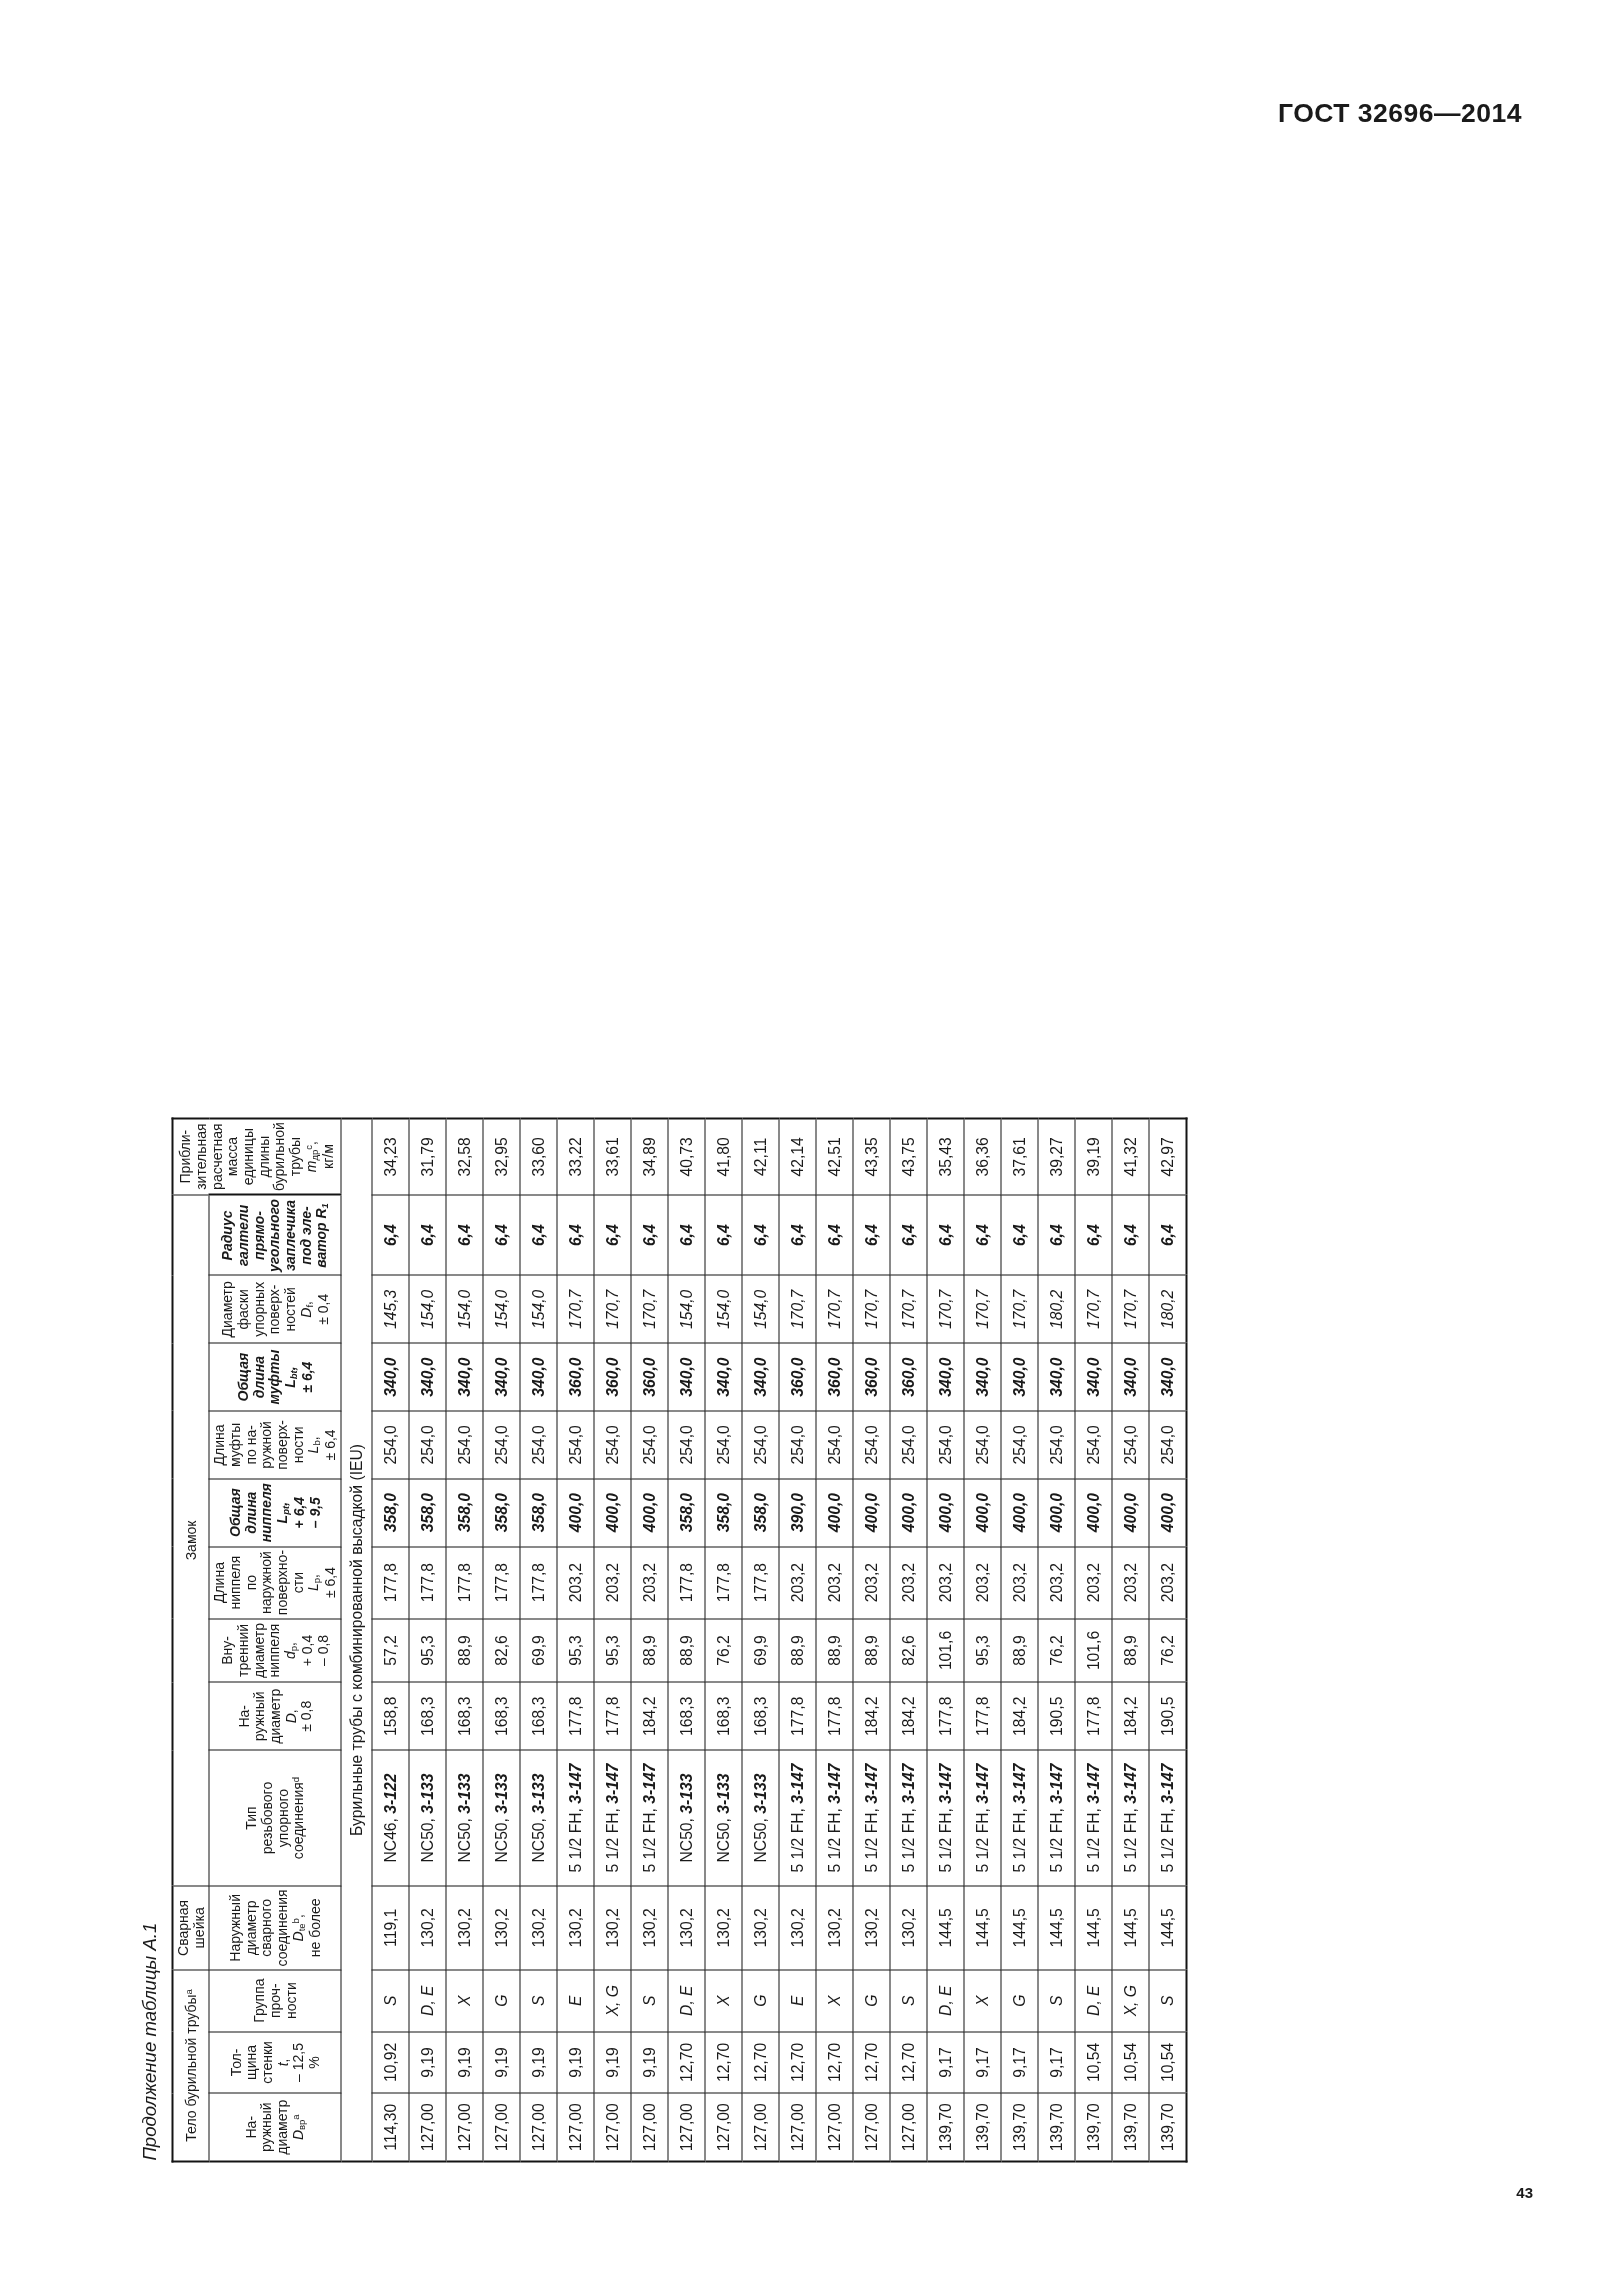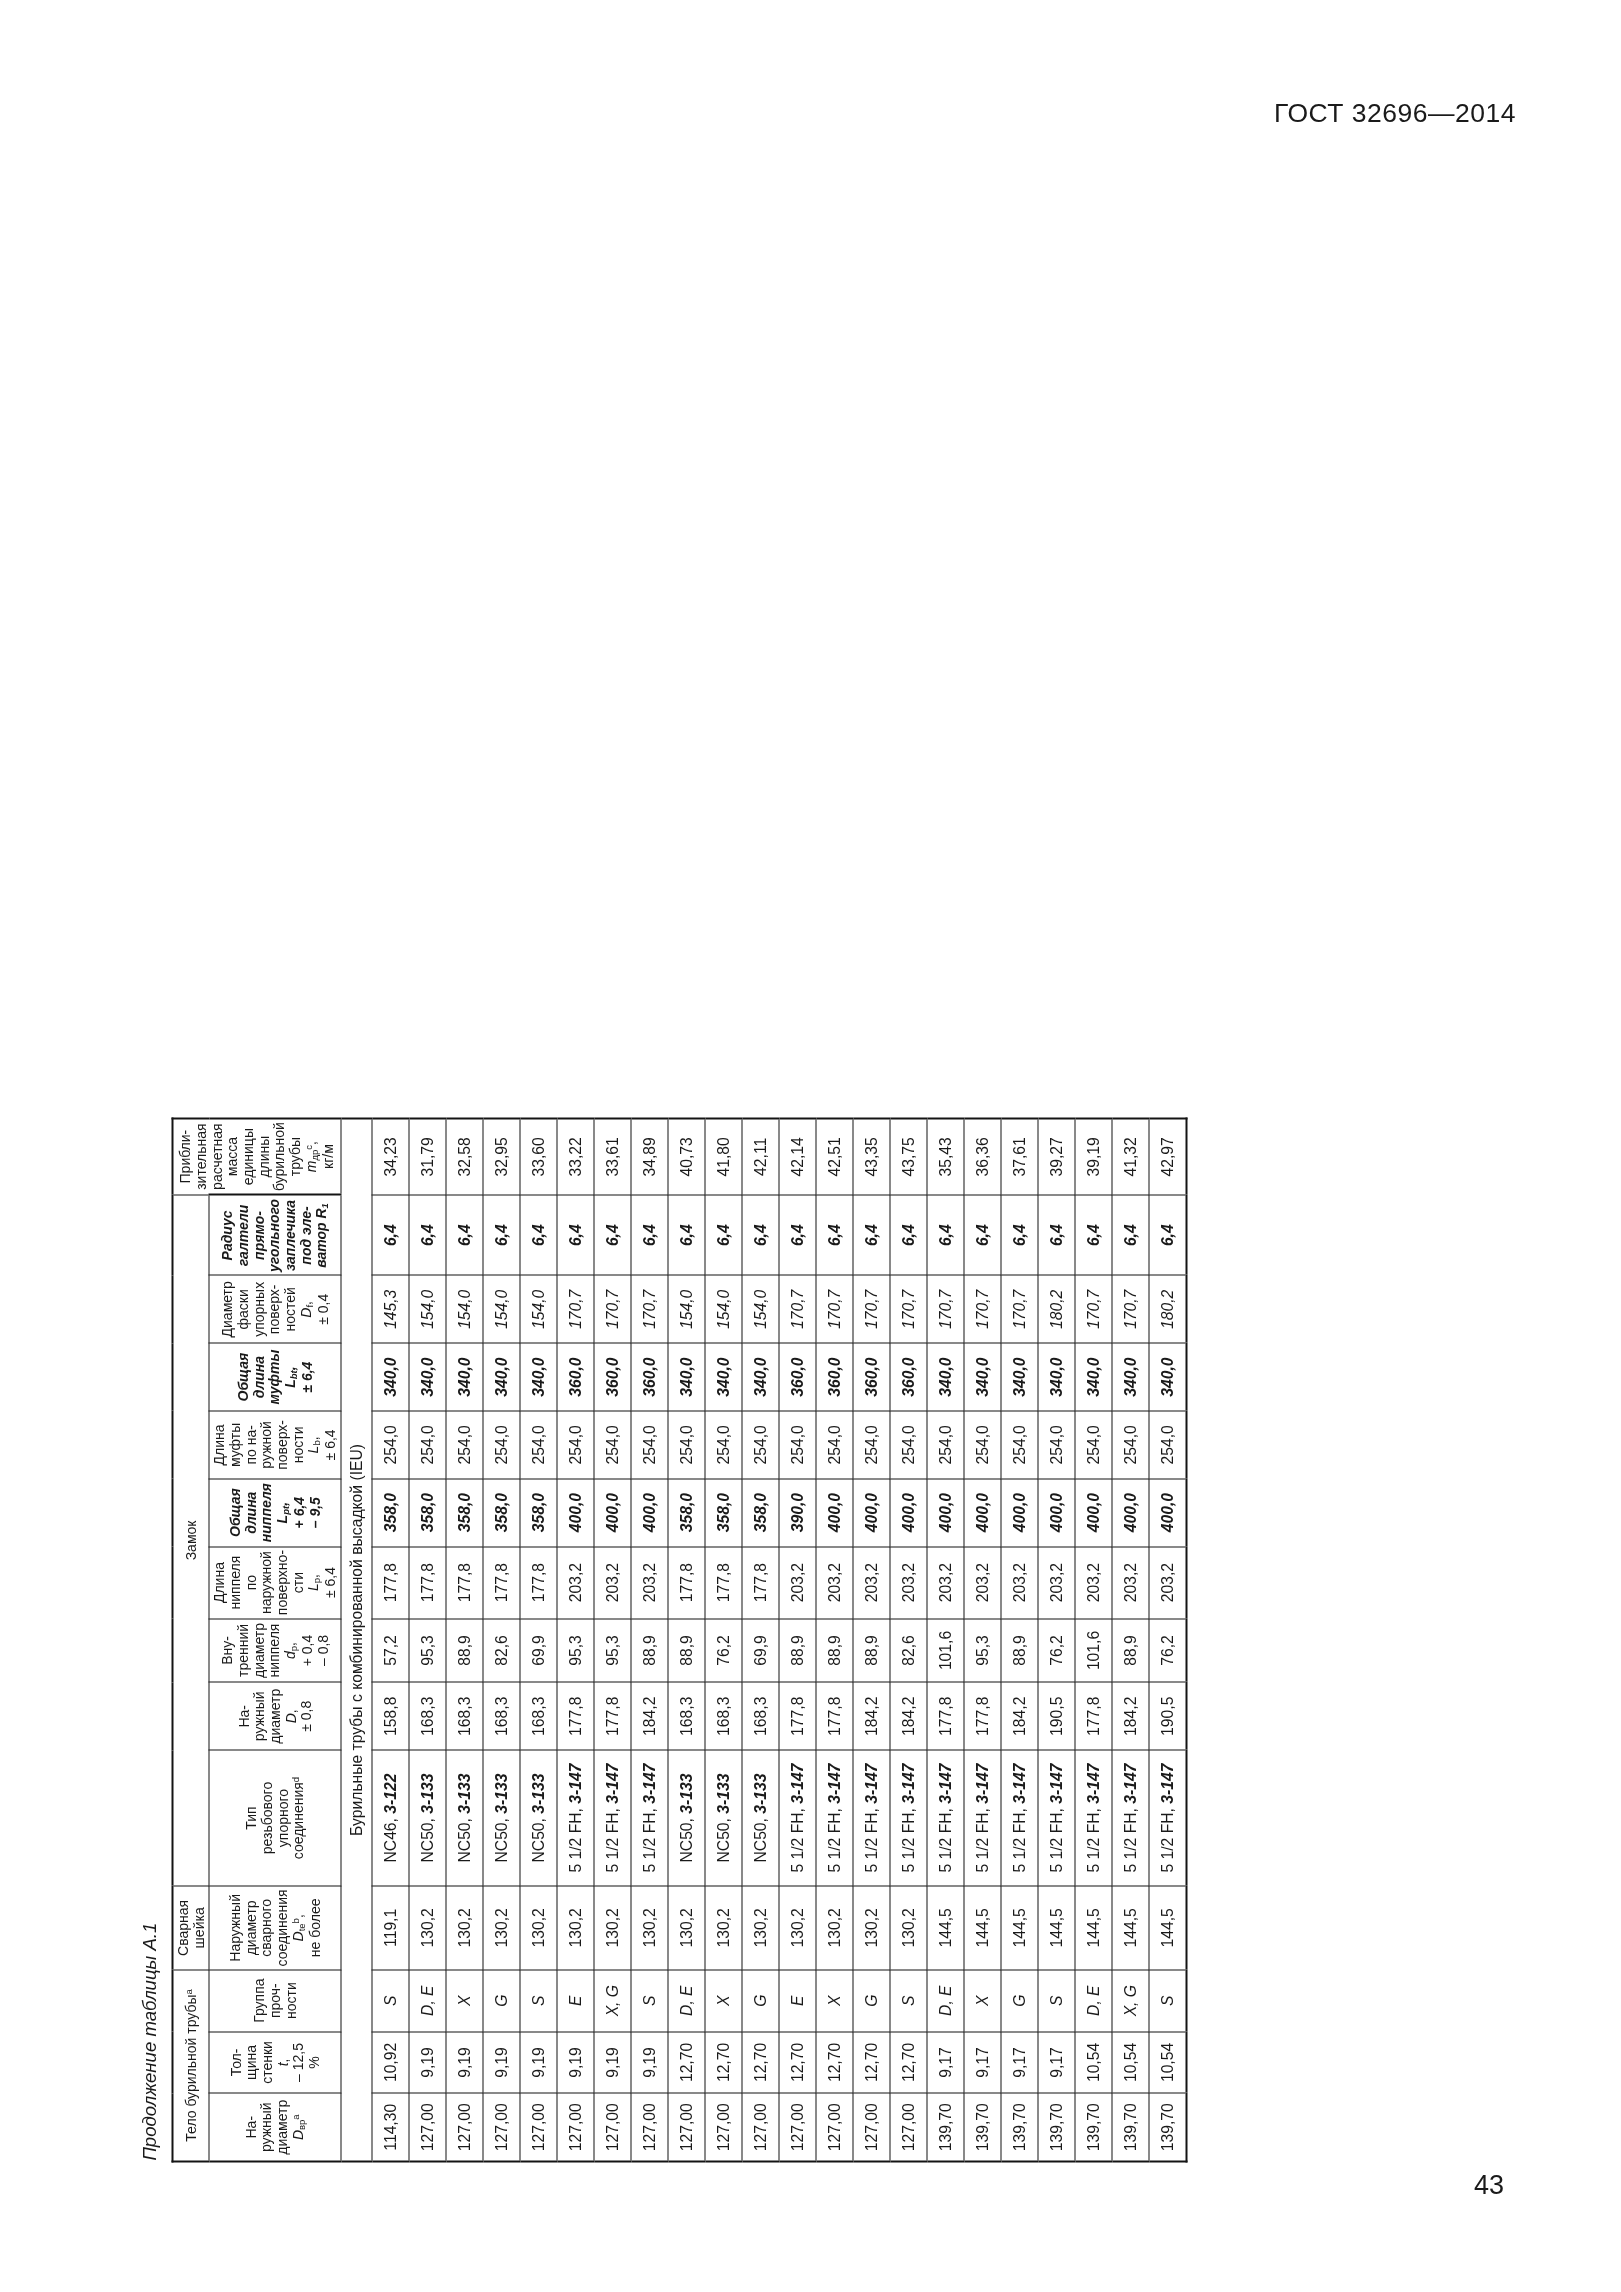--- a/index.html
+++ b/index.html
@@ -6,31 +6,31 @@
   body{
     width:1621px;height:2293px;
     background:#ffffff;
     font-family:"Liberation Sans", sans-serif;
     color:#1a1a1a;
     position:relative;
     overflow:hidden;
   }
   .page-header{
     position:absolute;
-    top:98px; right:105px;
+    top:98px; right:99px;
     font-size:26.5px;
-    font-weight:normal;
+    font-weight:bold;
     letter-spacing:0.5px;
     white-space:nowrap;
   }
   .page-number{
     position:absolute;
-    bottom:92px; right:117px;
-    font-size:27px;
-    font-weight:normal;
+    bottom:92px; right:88px;
+    font-size:15px;
+    font-weight:bold;
   }
   
   .rot-wrap{
     position:absolute;
     left:0; top:0;
     width:1621px; height:2293px;
   }
   .rot-inner{
     position:absolute;
     width:2039px;   

